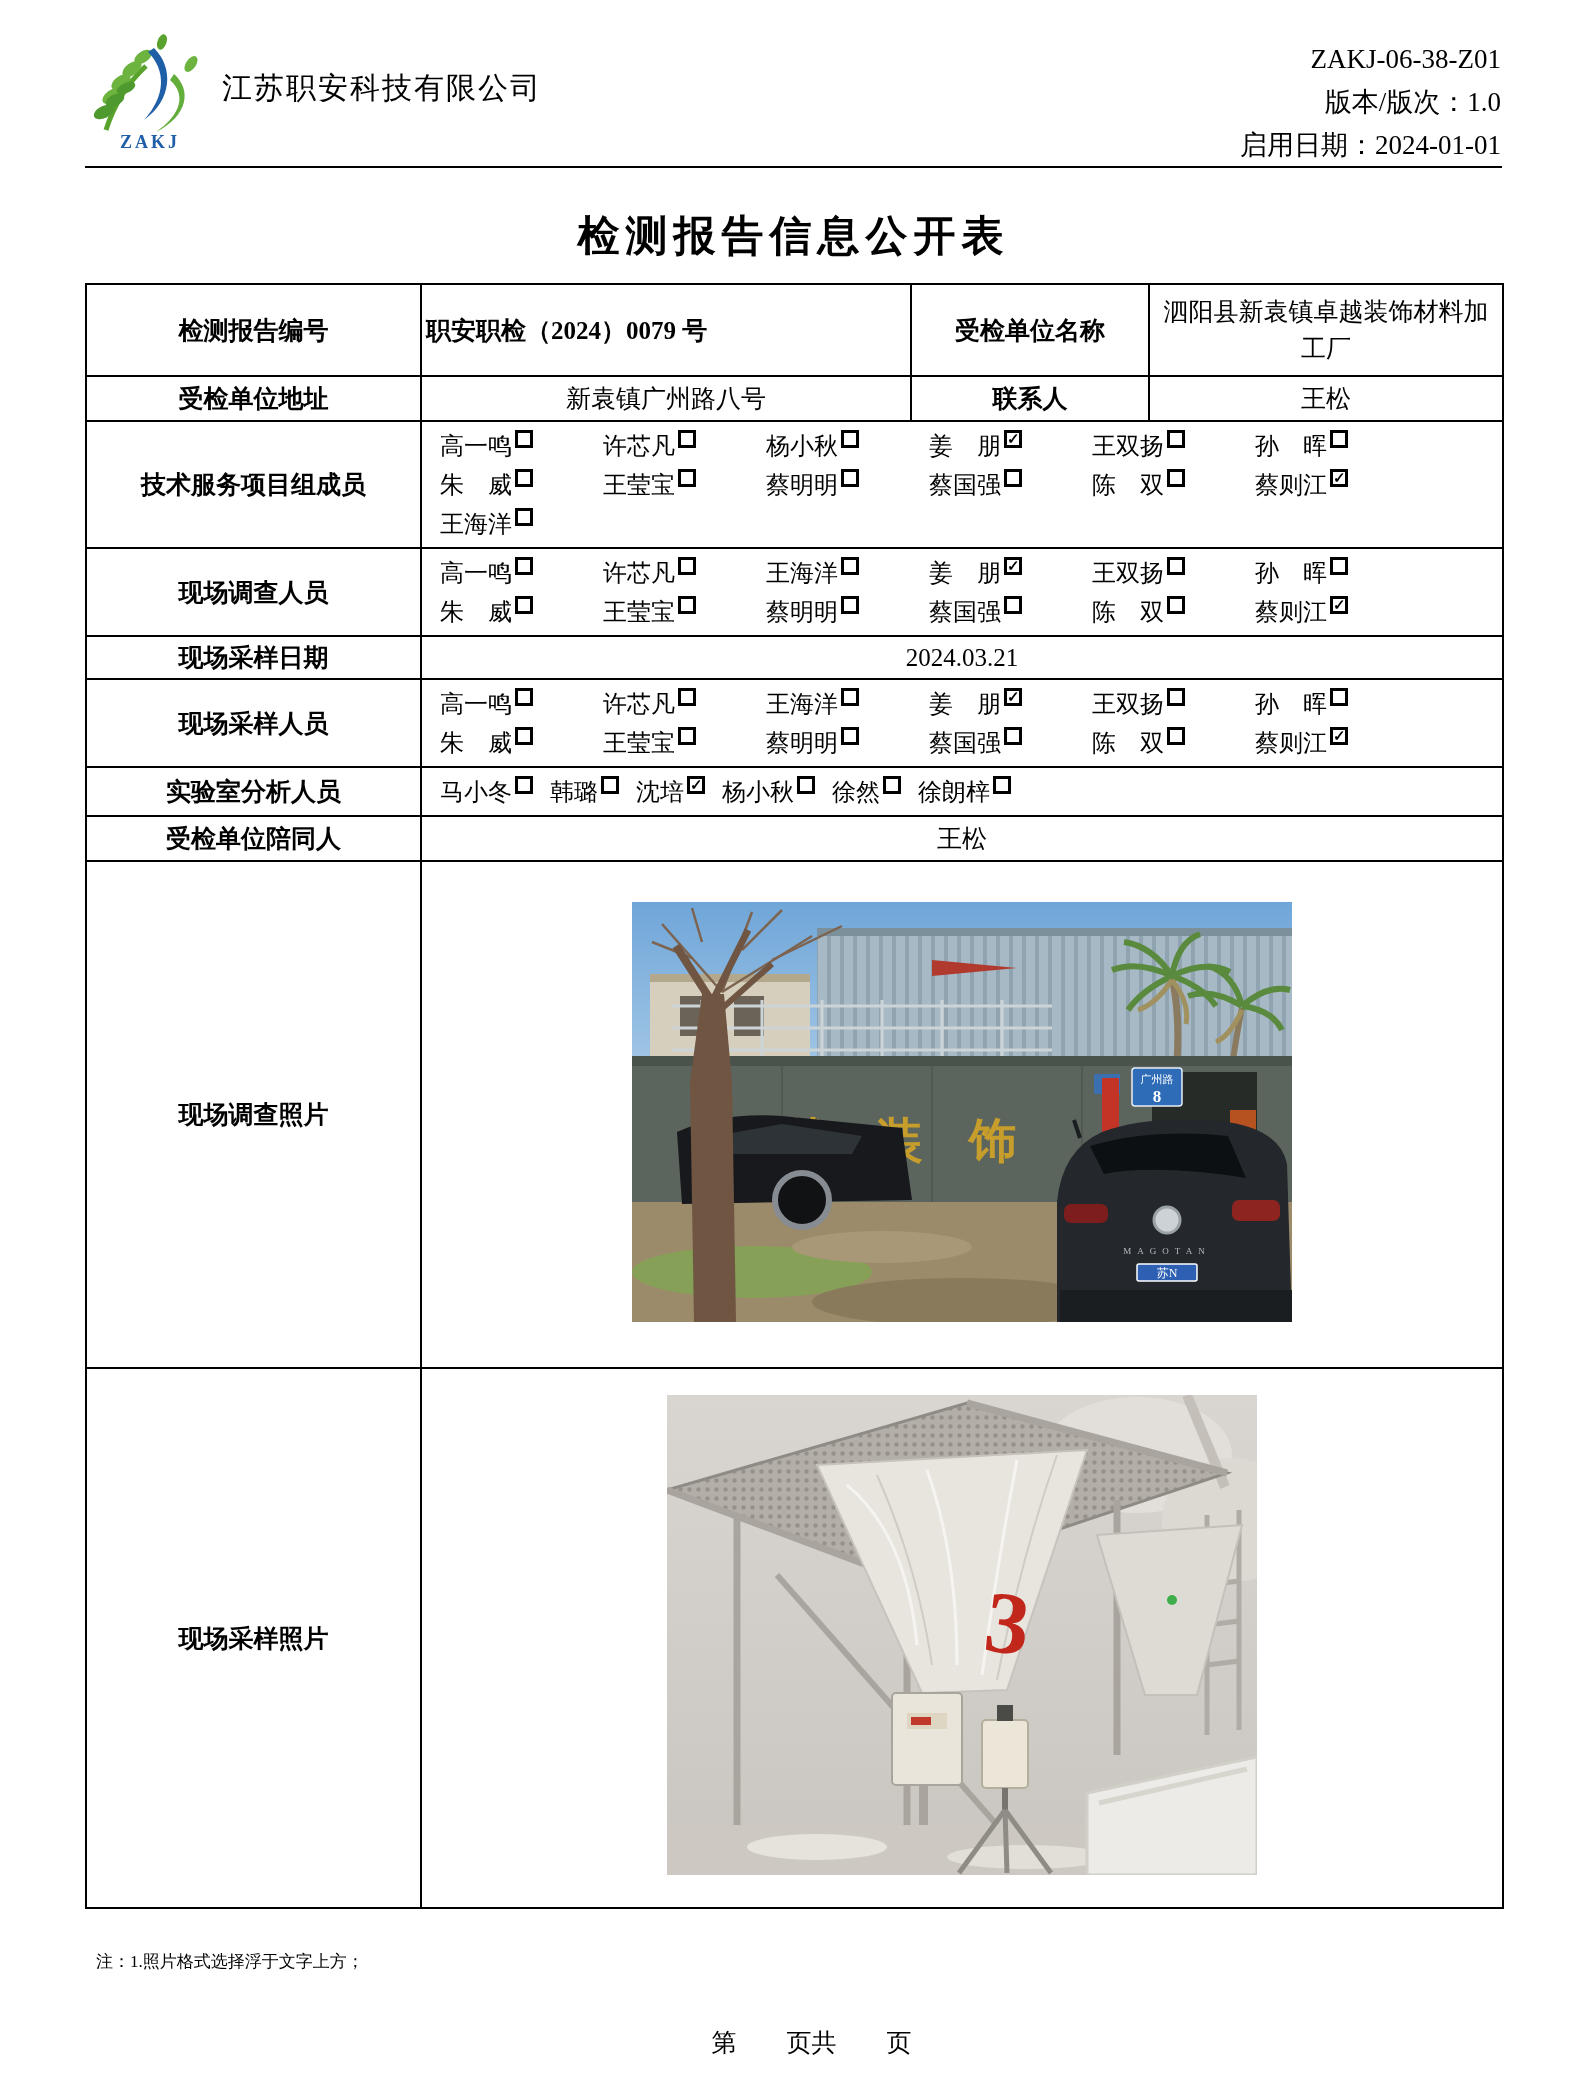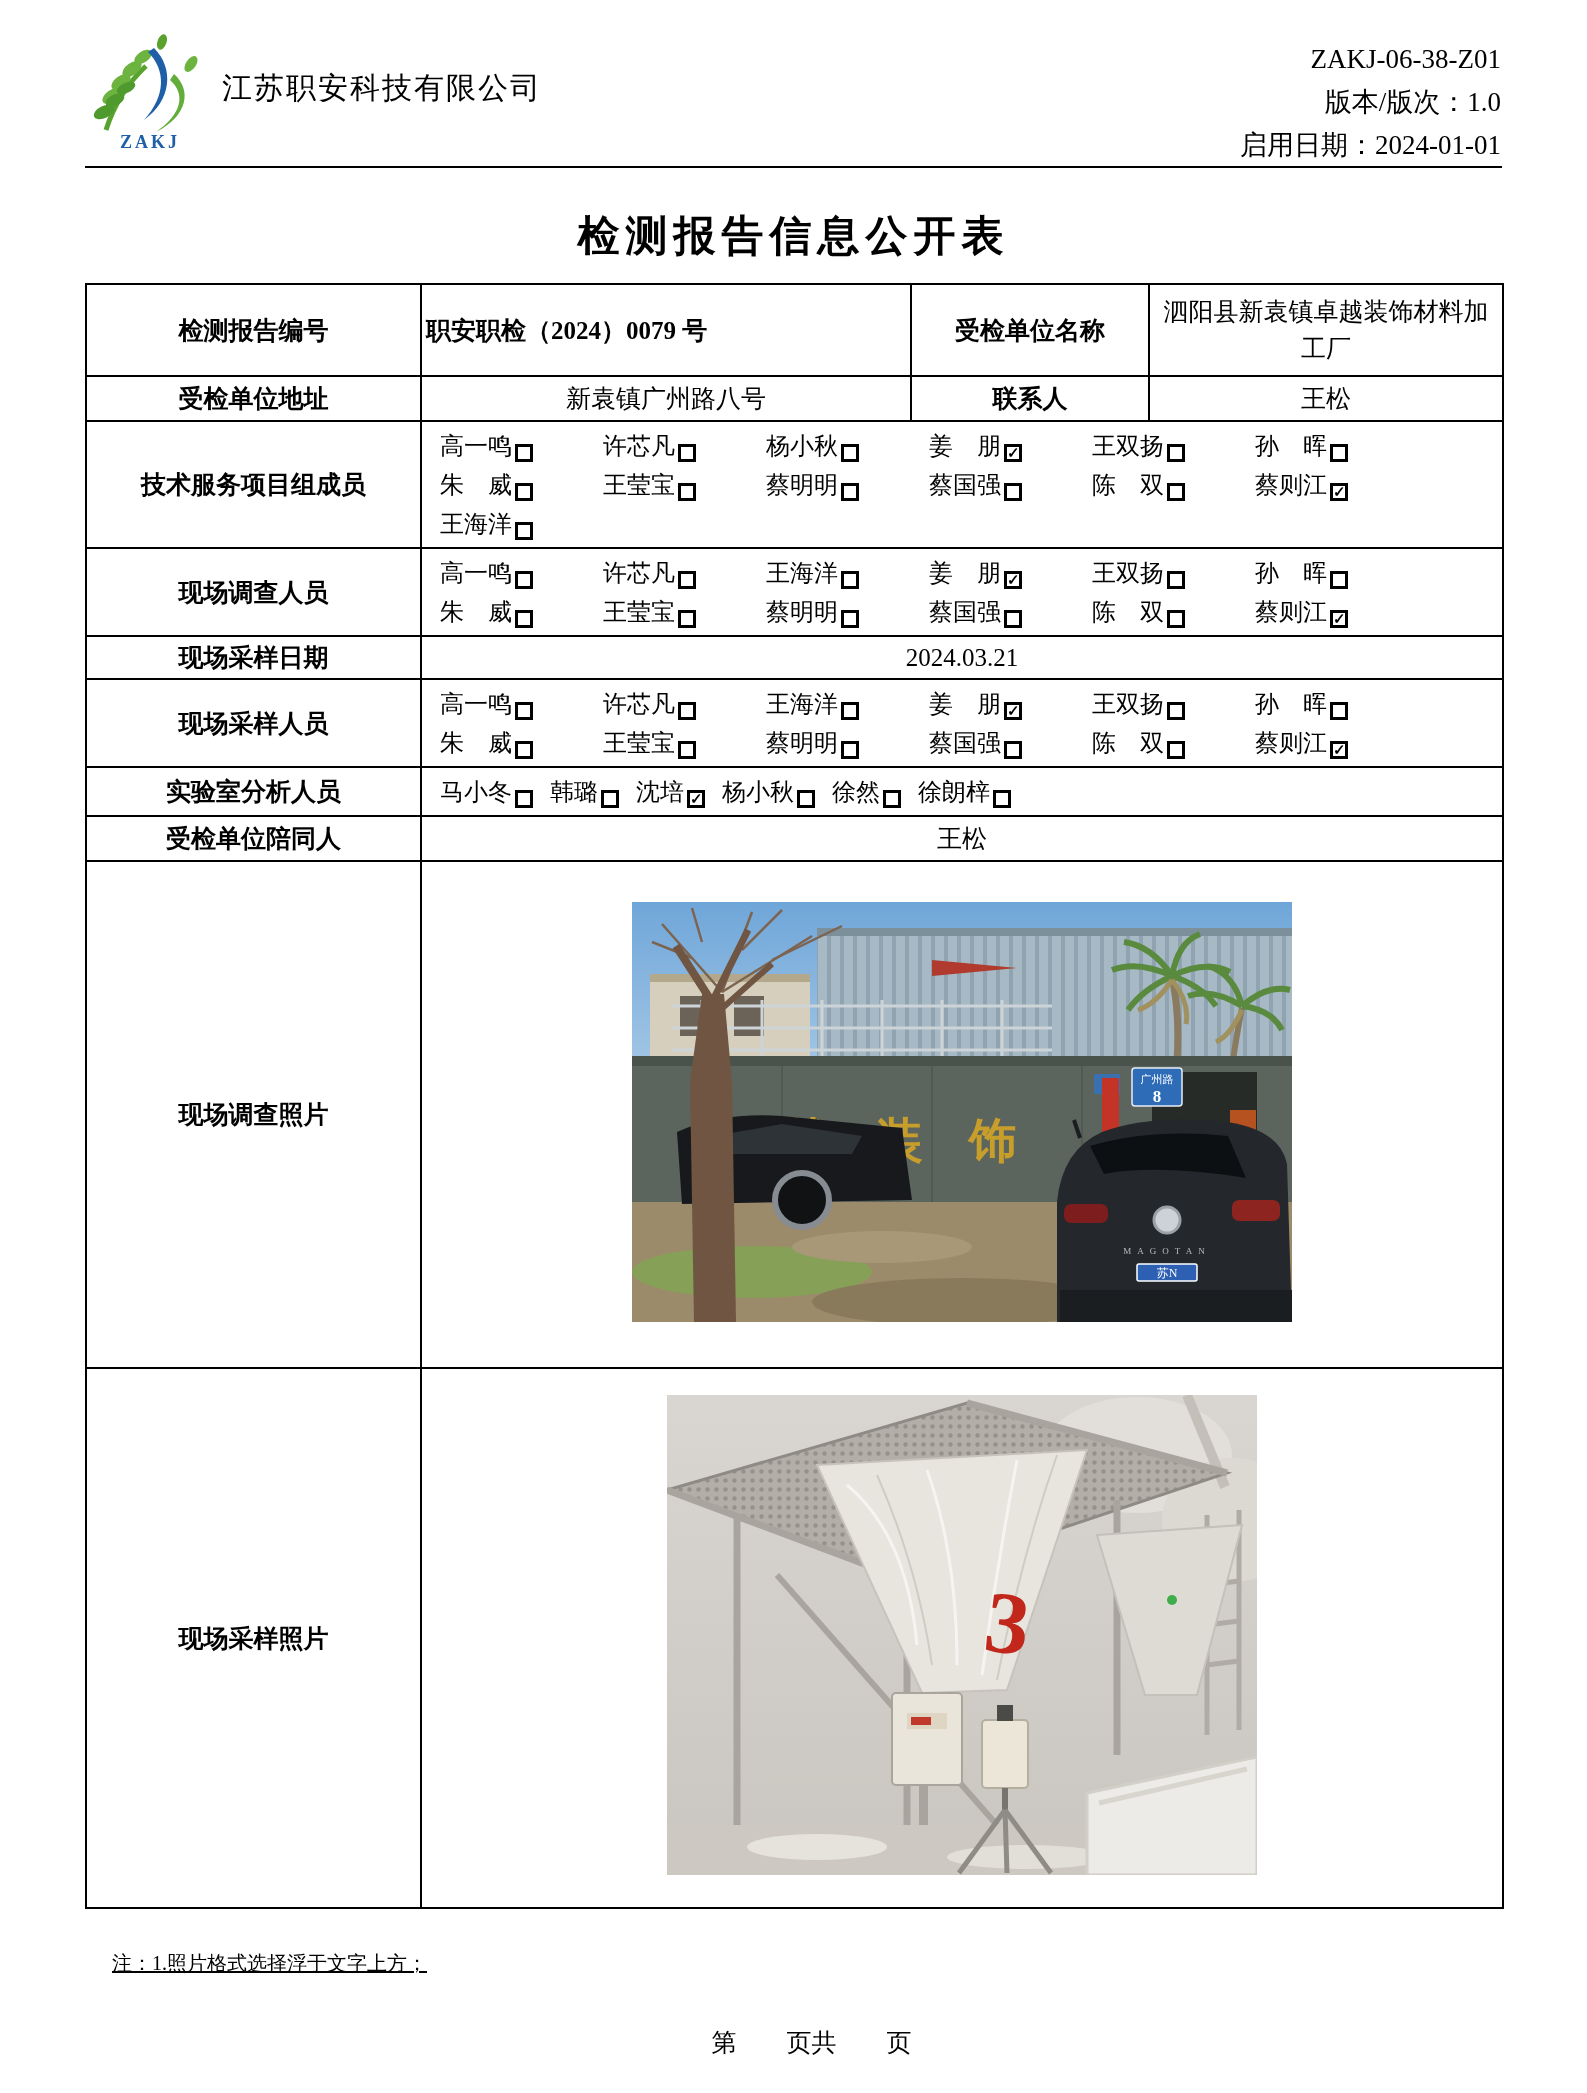--- a/index.html
+++ b/index.html
@@ -15,27 +15,27 @@
   
   table.main{position:absolute;left:85px;top:283px;width:1417px;border-collapse:collapse;
              table-layout:fixed;font-size:25px;}
   table.main td{border:2px solid #000;padding:0 4px;vertical-align:middle;overflow:hidden;}
   td.lbl{font-weight:bold;text-align:center;padding:0 6px;}
   td.val-c{text-align:center;line-height:1.5;}
   td.val-l{text-align:left;padding-left:18px;font-weight:bold;}
   td.cell-persons{padding:0;}
   .persons{padding:4px 0 4px 14px;}
   .person-line{display:flex;align-items:center;height:39px;}
-  .person{display:inline-flex;align-items:flex-end;width:163px;font-size:24px;}
+  .person{display:inline-flex;align-items:flex-start;width:163px;font-size:24px;}
   .person-line.compact .person{width:auto;margin-right:17px;}
   .pname{white-space:pre;}
   .cbox{display:inline-block;box-sizing:border-box;width:18px;height:18px;border:3px solid #000;
         margin-left:3px;font-size:15px;line-height:12px;text-align:center;font-weight:bold;}
   td.photo-cell{text-align:center;}
-  .note{position:absolute;left:112px;top:1950px;font-size:20px;text-decoration:underline;}
+  .note{position:absolute;left:96px;top:1950px;font-size:17px;}
   .page-footer{position:absolute;left:18px;top:2026px;width:100%;text-align:center;font-size:25px;}
 </style>
 </head>
 <body>
 
 <div class="sheet">
 
   <div class="logo-box">
     <svg viewBox="0 0 130 118" width="130" height="118">
       <path d="M18 96 Q30 58 58 32" stroke="#5aa22e" stroke-width="5" fill="none"></path>

